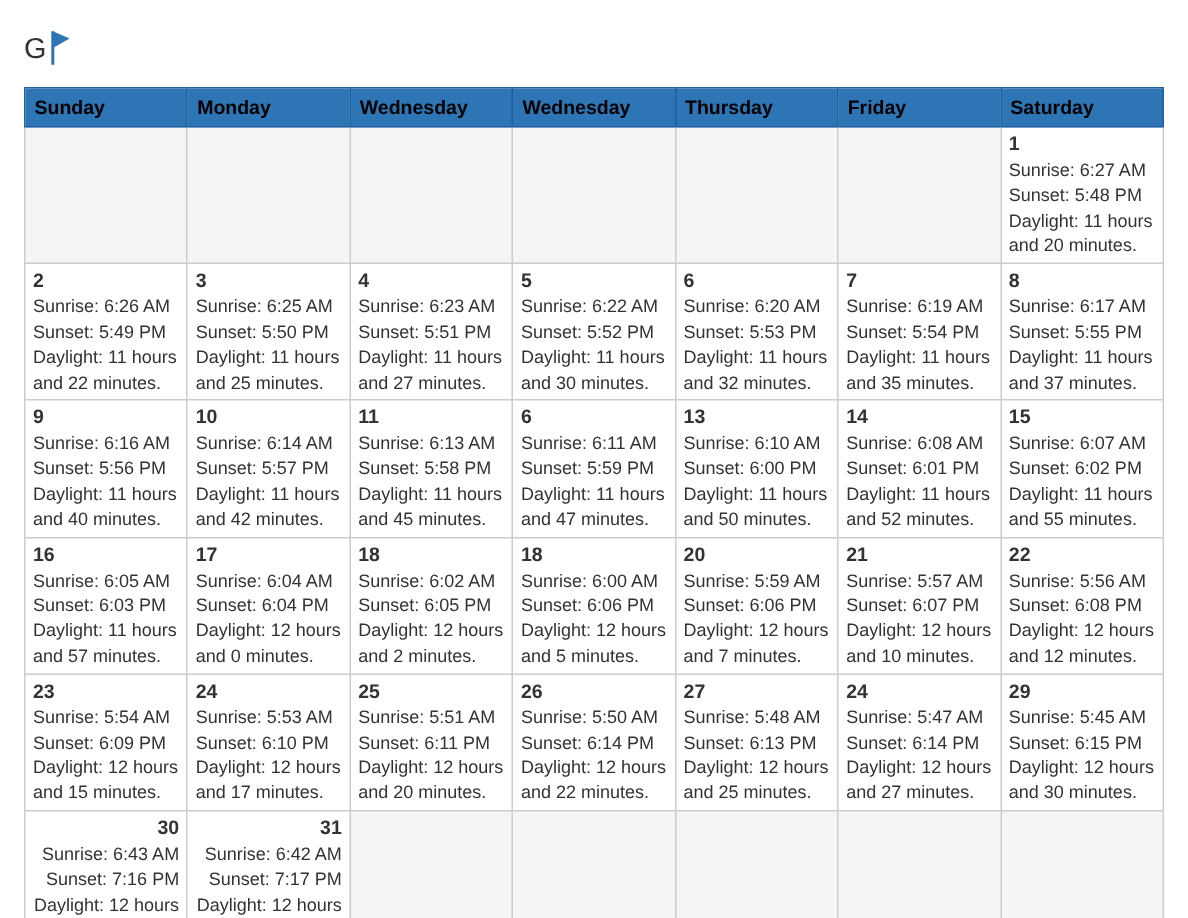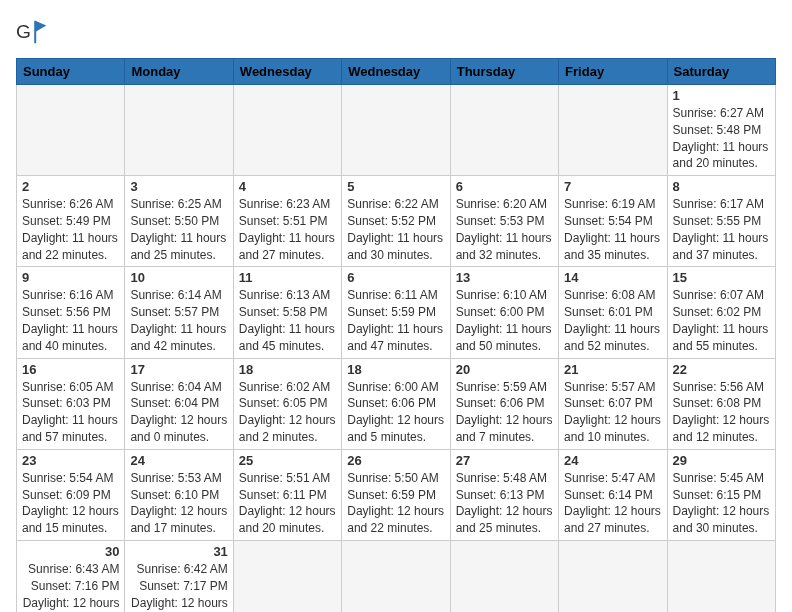--- a/index.html
+++ b/index.html
@@ -283,21 +283,21 @@
           </td>
           <td>
             <span class="day-number">25</span>
             <div class="day-info">Sunrise: 5:51 AM
 Sunset: 6:11 PM
 Daylight: 12 hours and 20 minutes.</div>
           </td>
           <td>
             <span class="day-number">26</span>
             <div class="day-info">Sunrise: 5:50 AM
-Sunset: 6:59 PM
+Sunset: 6:14 PM
 Daylight: 12 hours and 22 minutes.</div>
           </td>
           <td>
             <span class="day-number">27</span>
             <div class="day-info">Sunrise: 5:48 AM
 Sunset: 6:13 PM
 Daylight: 12 hours and 25 minutes.</div>
           </td>
           <td>
             <span class="day-number">24</span>

